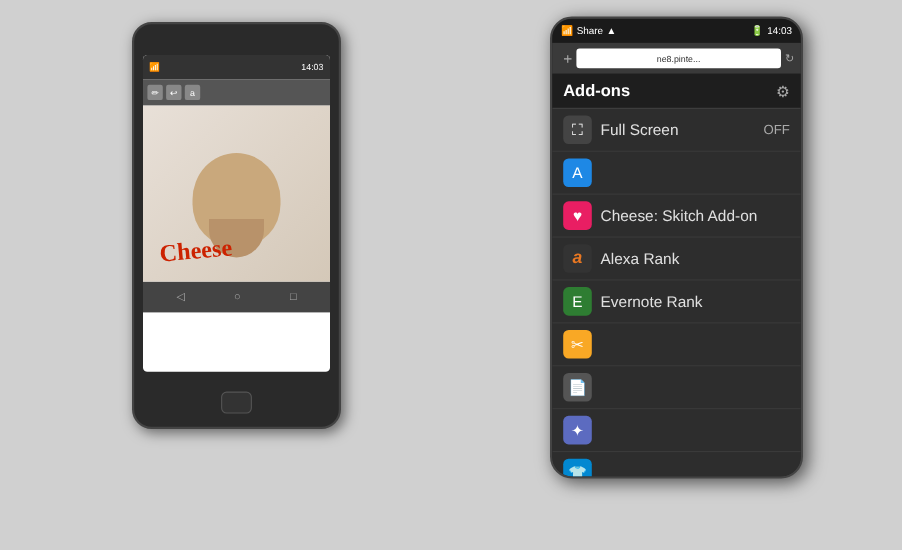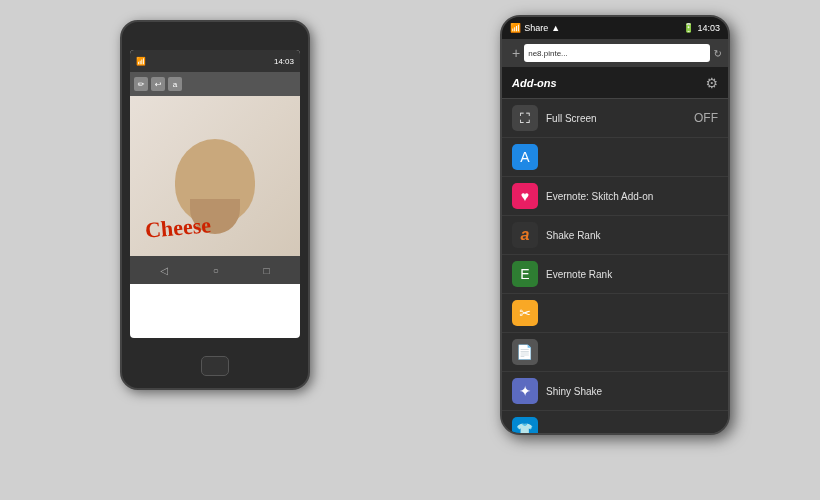--- a/index.html
+++ b/index.html
@@ -204,20 +204,21 @@
     .url-input {
       flex: 1;
       height: 18px;
       background: #fff;
       border-radius: 3px;
       display: flex;
       align-items: center;
       padding: 0 4px;
       font-size: 8px;
       color: #333;
+      justify-content: center;
     }
 
     .reload-icon {
       color: #aaa;
       font-size: 10px;
     }
 
     .plus-icon {
       color: #aaa;
       font-size: 14px;
@@ -236,23 +237,22 @@
       background: #1e1e1e;
       display: flex;
       align-items: center;
       justify-content: space-between;
       padding: 0 10px;
       border-bottom: 1px solid #444;
     }
 
     .addons-title {
       color: #fff;
-      font-size: 11px;
+      font-size: 15px;
       font-weight: bold;
-      font-style: italic;
     }
 
     .gear-icon {
       color: #aaa;
       font-size: 14px;
     }
 
     .addon-item {
       display: flex;
       align-items: center;
@@ -268,21 +268,21 @@
       border-radius: 5px;
       display: flex;
       align-items: center;
       justify-content: center;
       font-size: 14px;
       flex-shrink: 0;
     }
 
     .addon-label {
       color: #e0e0e0;
-      font-size: 10px;
+      font-size: 14px;
       flex: 1;
     }
 
     .addon-label.dimmed {
       color: #666;
     }
 
     .addon-badge {
       color: #aaa;
       font-size: 12px;
@@ -362,44 +362,43 @@
         <span class="addon-label">Full Screen</span>
         <span class="addon-badge">OFF</span>
       </div>
 
       <div class="addon-item">
         <div class="addon-icon icon-translate">A</div>
       </div>
 
       <div class="addon-item">
         <div class="addon-icon icon-skitch">♥</div>
-        <span class="addon-label">Evernote: Skitch Add-on</span>
+        <span class="addon-label">Cheese: Skitch Add-on</span>
       </div>
 
       <div class="addon-item">
         <div class="addon-icon icon-alexa" style="font-size:16px;color:#e87722;font-style:italic;font-weight:bold;">a</div>
-        <span class="addon-label">Shake Rank</span>
+        <span class="addon-label">Alexa Rank</span>
       </div>
 
       <div class="addon-item">
         <div class="addon-icon icon-evernote">E</div>
         <span class="addon-label">Evernote Rank</span>
       </div>
 
       <div class="addon-item">
         <div class="addon-icon icon-screencut">✂</div>
       </div>
 
       <div class="addon-item">
         <div class="addon-icon icon-webtopdf">📄</div>
       </div>
 
       <div class="addon-item">
         <div class="addon-icon icon-shiny">✦</div>
-        <span class="addon-label">Shiny Shake</span>
       </div>
 
       <div class="addon-item">
         <div class="addon-icon icon-colorsplash">👕</div>
       </div>
 
     </div>
 
   </div>
 

